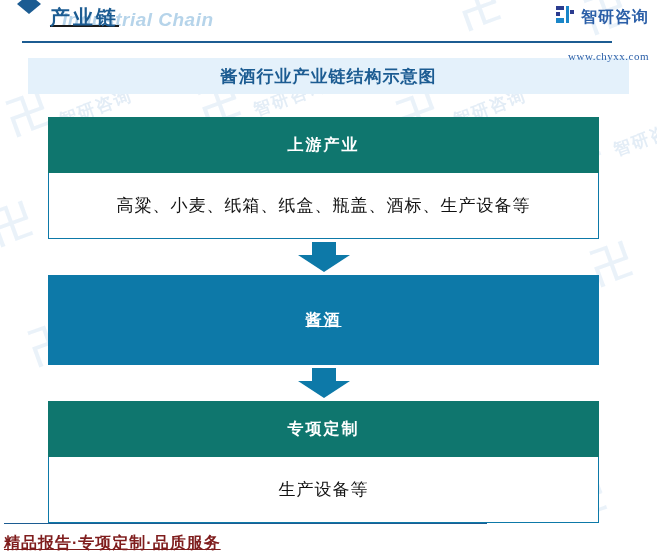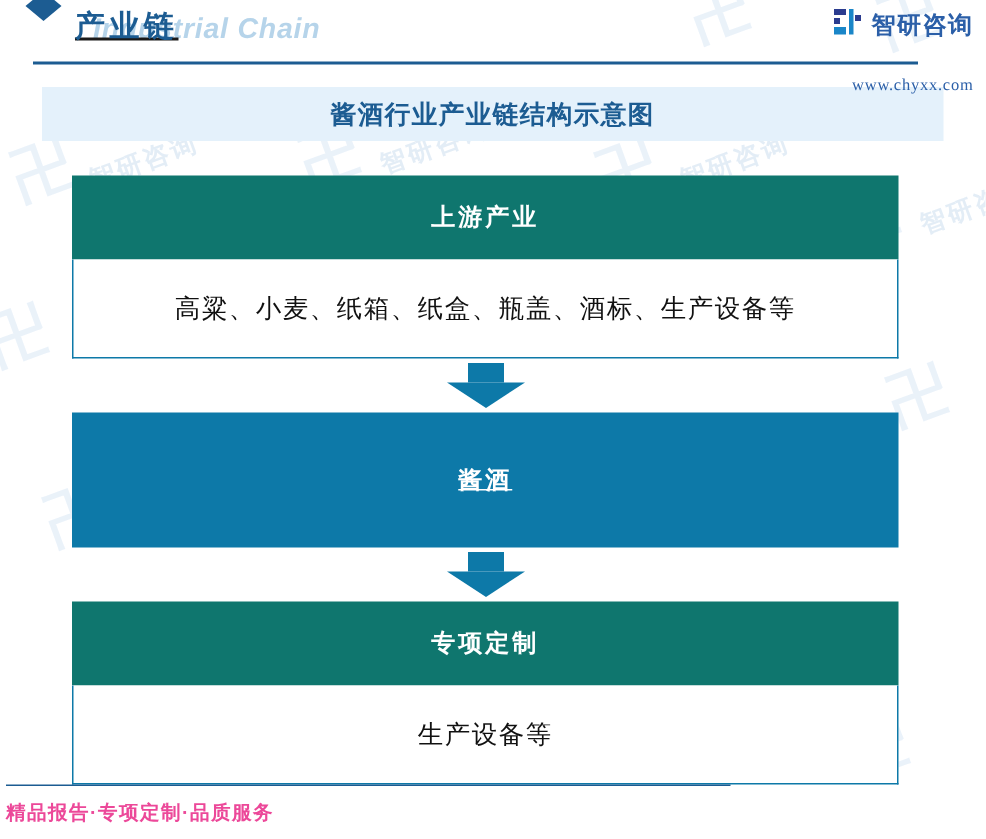--- a/index.html
+++ b/index.html
@@ -220,24 +220,25 @@
   .ftr-rule{
     position:absolute;
     left:4px; top:16px;
     width:483px;
     height:1px;
     background:#1c5c92;
   }
   .ftr-left{
     position:absolute;
     left:4px; top:26px;
-    font-size:13px;
-    font-weight:700;
-    color:#ec4899;
+    font-size:16px;
+    font-weight:700;
+    color:#7f1d1d;
     letter-spacing:1px;
+    text-decoration:underline;
   }
   .ftr-right{
     position:absolute;
     right:6px; top:12px;
     font-size:13px;
     font-weight:700;
     color:#1a6496;
     letter-spacing:.5px;
   }
 </style>

